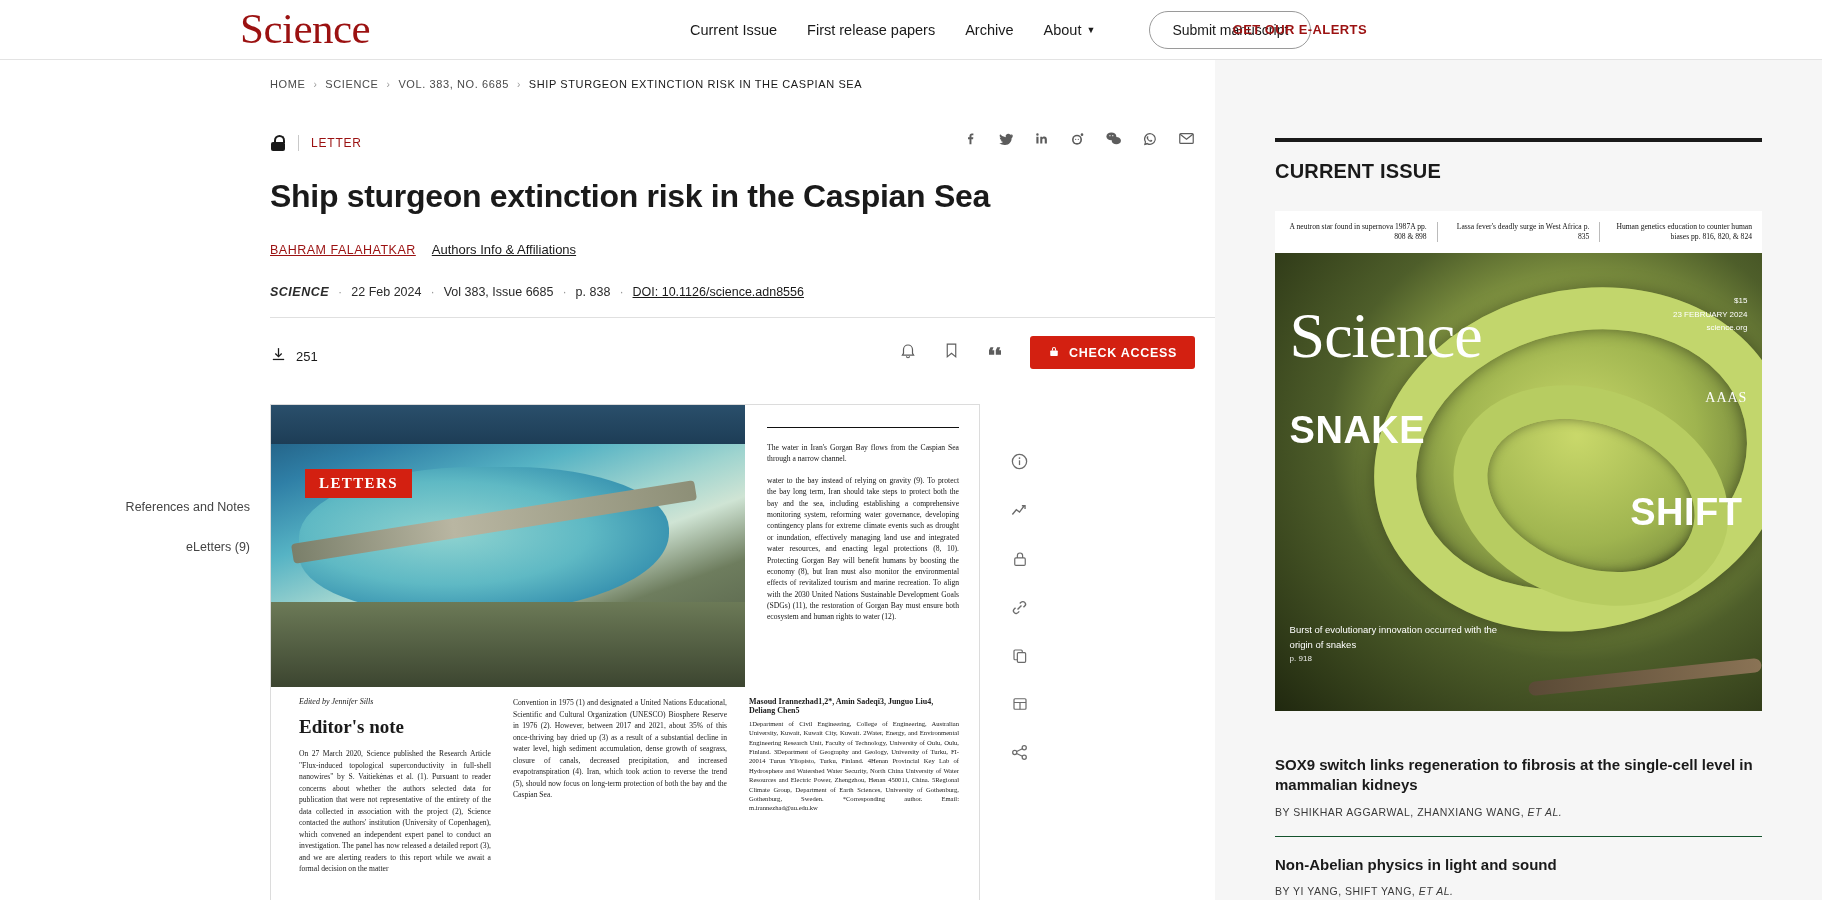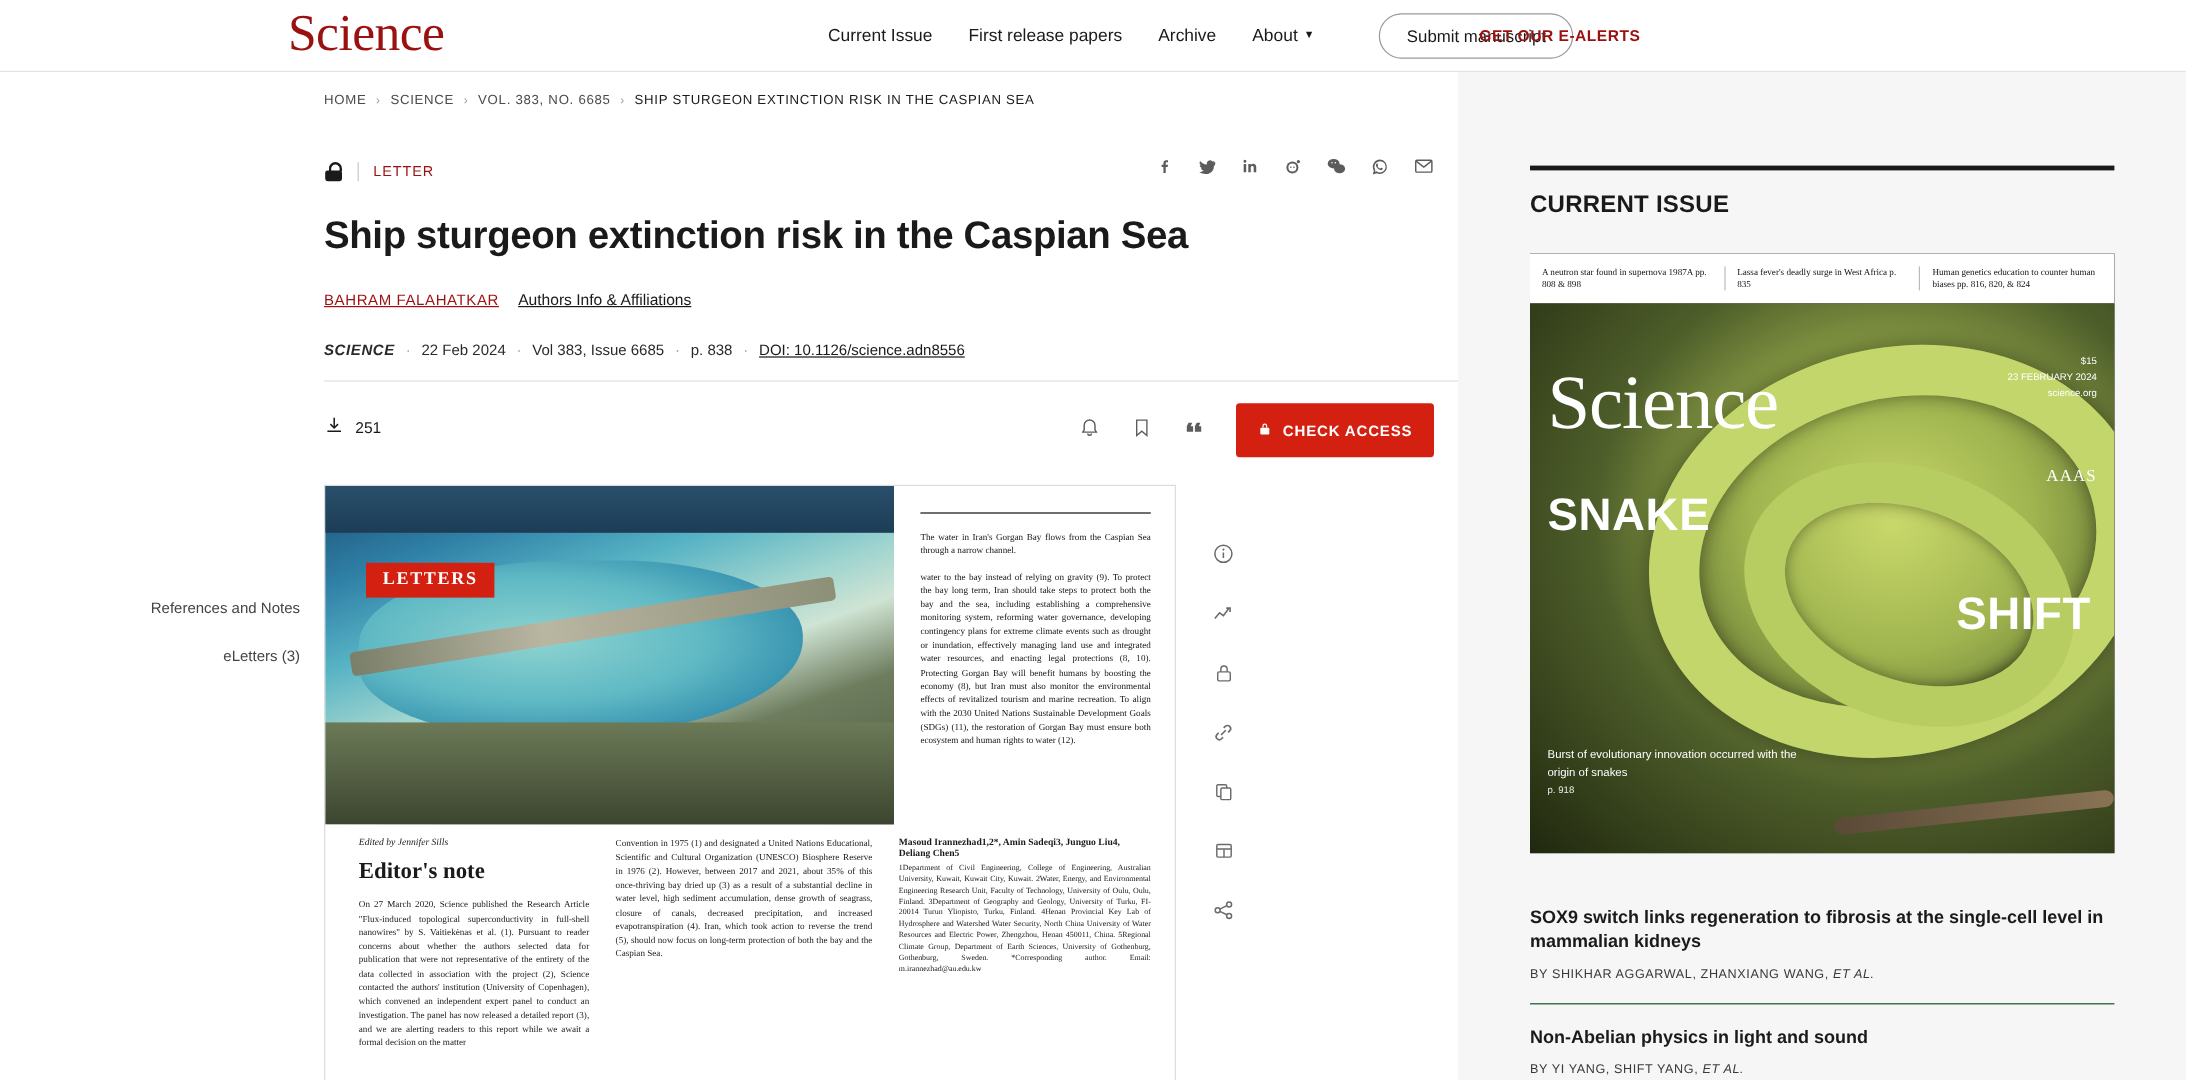--- a/index.html
+++ b/index.html
@@ -114,21 +114,21 @@
     margin-top:18px; display:flex; align-items:center; height:40px; position:relative;
   }
   .downloads { display:flex; align-items:center; gap:9px; font-size:13px; color:#1a1a1a; }
   .action-right {
     position:absolute; right:20px; top:0;
     display:flex; align-items:center; gap:26px;
   }
   .icon-btn { color:#5c5c5c; cursor:pointer; display:block; }
   .check-access {
     background:#d32011; color:#fff; border:none; border-radius:3px;
-    height:45px; padding:0 18px; font-size:12.5px; font-weight:700;
+    height:33px; padding:0 18px; font-size:12.5px; font-weight:700;
     letter-spacing:0.7px; display:flex; align-items:center; gap:9px; cursor:pointer;
   }
 
   
   .pdf-wrap { margin-top:28px; position:relative; }
   .pdf-page {
     width:710px; background:#fff;
     border:1px solid #dcdcdc;
     display:flex; flex-direction:column;
     height:524px; overflow:hidden;
@@ -206,21 +206,21 @@
   }
   .ci-title { font-size:20px; font-weight:700; letter-spacing:0.2px; margin:0; }
   .cover {
     margin-top:28px; width:auto; height:500px;
     position:relative; overflow:hidden; background:#111;
   }
   .cover-top {
     height:42px; background:#fff; color:#111;
     display:flex; align-items:center; gap:0;
     font-family:"Liberation Serif", serif;
-    font-size:7.6px; line-height:1.3;
+    font-size:7.6px; line-height:1.3;text-align:right;
   }
   .cover-top div { flex:1; padding:0 10px; border-left:1px solid #bbb; }
   .cover-top div:first-child { border-left:none; }
   .cover-body {
     position:absolute; left:0; right:0; top:42px; bottom:0;
     background:
       radial-gradient(ellipse at 62% 40%, #c9d86a 0%, #9fb44f 28%, #4e5e2a 58%, #20280f 100%),
       #1a1f0c;
     overflow:hidden;
   }
@@ -298,21 +298,21 @@
     <button class="submit-btn">Submit manuscript</button>
   </div>
 
   <a class="ealerts" href="#">GET OUR E-ALERTS</a>
 </div>
 
 <div class="page">
 
   <div class="left-rail">
     <div class="rail-item">References and Notes</div>
-    <div class="rail-item">eLetters (3)</div>
+    <div class="rail-item">eLetters (9)</div>
   </div>
 
   <div class="center">
 
     <div class="breadcrumb">
       <a href="#">HOME</a>
       <span class="sep">›</span>
       <a href="#">SCIENCE</a>
       <span class="sep">›</span>
       <a href="#">VOL. 383, NO. 6685</a>

